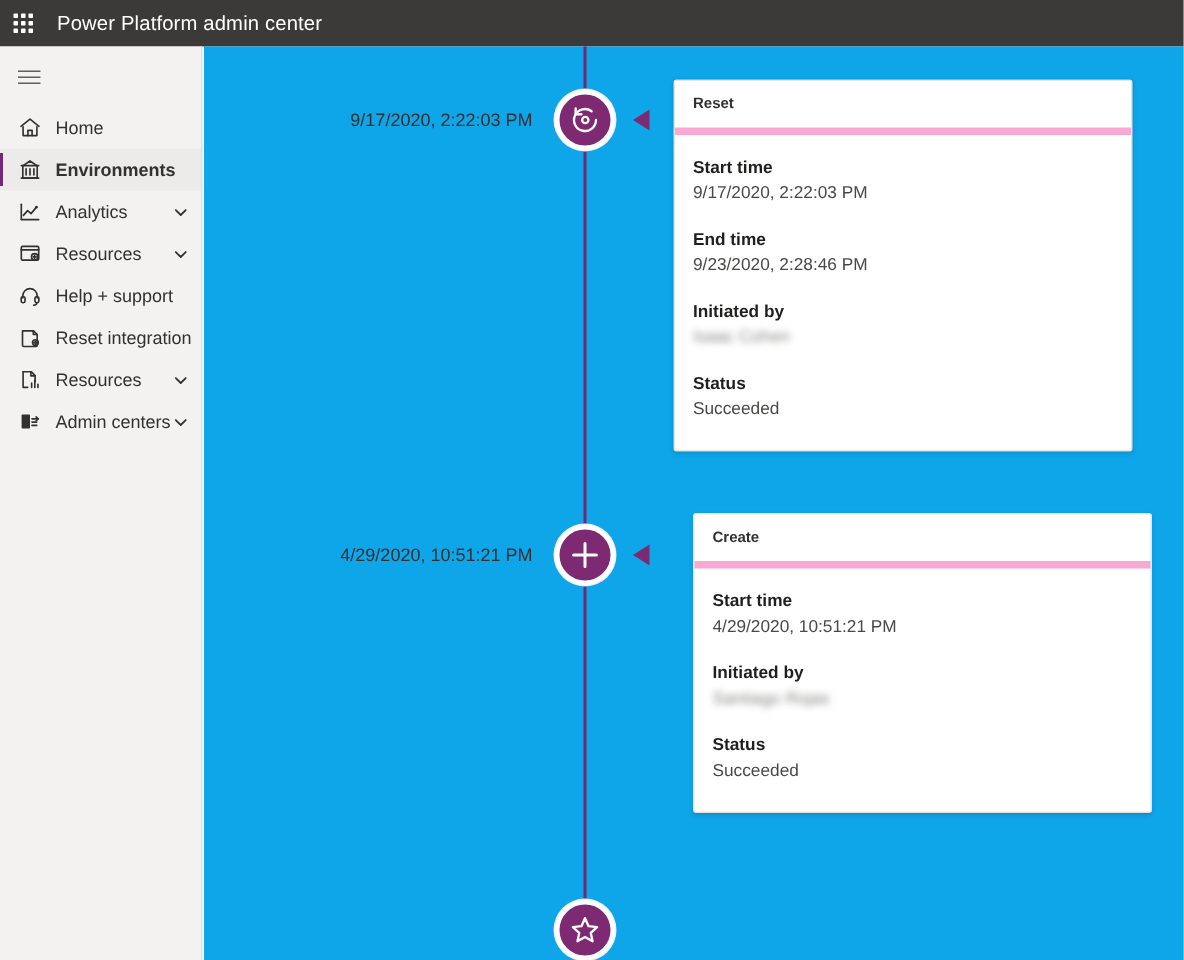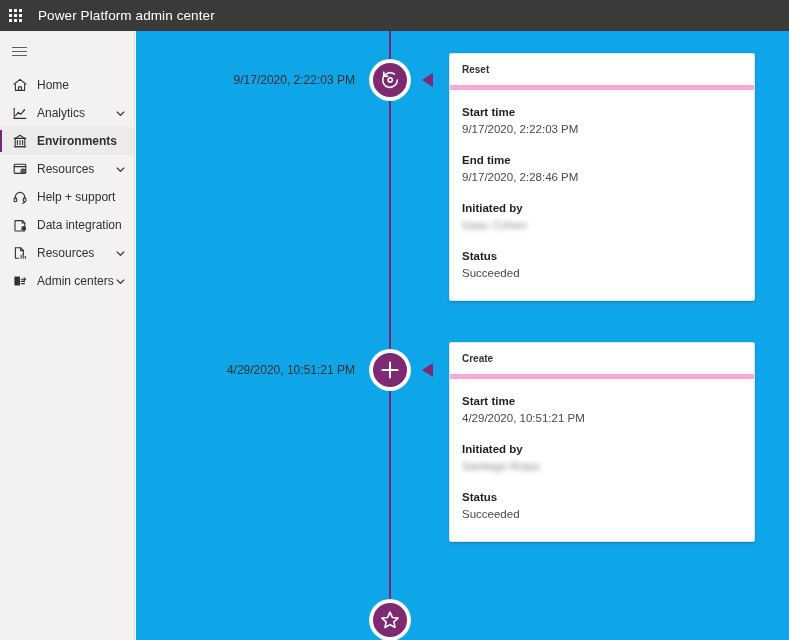--- a/index.html
+++ b/index.html
@@ -252,51 +252,51 @@
       <div class="nav-item">
         <span class="nav-icon">
           <svg width="16" height="16" viewBox="0 0 16 16" fill="none" stroke="currentColor" stroke-width="1.1" stroke-linecap="round" stroke-linejoin="round">
             <path d="M2 7.2 8 2.4l6 4.8"></path>
             <path d="M3.4 7.6V13.4h9.2V7.6"></path>
             <path d="M6.6 13.4V9.9h2.8v3.5"></path>
           </svg>
         </span>
         <span class="nav-label">Home</span>
       </div>
-      <div class="nav-item">
-        <span class="nav-icon">
-          <svg width="16" height="16" viewBox="0 0 16 16" fill="none" stroke="currentColor" stroke-width="1.1" stroke-linecap="round" stroke-linejoin="round">
-            <path d="M2.2 13.4V3.2"></path>
-            <path d="M2.2 13.4h11.6"></path>
-            <path d="M3.6 10.6 6.4 7.4l2.3 2 3.6-4.3"></path>
-            <circle cx="12.3" cy="5.1" r="0.9" fill="currentColor" stroke="none"></circle>
-          </svg>
-        </span>
-        <span class="nav-label">Analytics</span>
-        <span class="nav-chevron">
-          <svg width="11" height="11" viewBox="0 0 12 12" fill="none" stroke="currentColor" stroke-width="1.3" stroke-linecap="round" stroke-linejoin="round">
-            <path d="M2.4 4.4 6 8l3.6-3.6"></path>
-          </svg>
-        </span>
-      </div>
       <div class="nav-item active">
         <span class="nav-icon">
           <svg width="16" height="16" viewBox="0 0 16 16" fill="none" stroke="currentColor" stroke-width="1.1" stroke-linecap="round" stroke-linejoin="round">
             <path d="M2.2 5.4h11.6"></path>
             <path d="M3.4 5.4 8 2.3l4.6 3.1"></path>
             <path d="M3.2 5.4v8.3h9.6V5.4"></path>
             <path d="M5.4 7.6v4M8 7.6v4M10.6 7.6v4"></path>
             <path d="M2.2 13.7h11.6"></path>
           </svg>
         </span>
         <span class="nav-label">Environments</span>
       </div>
       <div class="nav-item">
         <span class="nav-icon">
           <svg width="16" height="16" viewBox="0 0 16 16" fill="none" stroke="currentColor" stroke-width="1.1" stroke-linecap="round" stroke-linejoin="round">
+            <path d="M2.2 13.4V3.2"></path>
+            <path d="M2.2 13.4h11.6"></path>
+            <path d="M3.6 10.6 6.4 7.4l2.3 2 3.6-4.3"></path>
+            <circle cx="12.3" cy="5.1" r="0.9" fill="currentColor" stroke="none"></circle>
+          </svg>
+        </span>
+        <span class="nav-label">Analytics</span>
+        <span class="nav-chevron">
+          <svg width="11" height="11" viewBox="0 0 12 12" fill="none" stroke="currentColor" stroke-width="1.3" stroke-linecap="round" stroke-linejoin="round">
+            <path d="M2.4 4.4 6 8l3.6-3.6"></path>
+          </svg>
+        </span>
+      </div>
+      <div class="nav-item">
+        <span class="nav-icon">
+          <svg width="16" height="16" viewBox="0 0 16 16" fill="none" stroke="currentColor" stroke-width="1.1" stroke-linecap="round" stroke-linejoin="round">
             <rect x="2.2" y="3.2" width="11.6" height="9.2" rx="0.9"></rect>
             <path d="M2.2 5.6h11.6"></path>
             <circle cx="11.1" cy="10.2" r="2.1"></circle>
             <path d="M11.1 9.2v2M10.1 10.2h2"></path>
           </svg>
         </span>
         <span class="nav-label">Resources</span>
         <span class="nav-chevron">
           <svg width="11" height="11" viewBox="0 0 12 12" fill="none" stroke="currentColor" stroke-width="1.3" stroke-linecap="round" stroke-linejoin="round">
             <path d="M2.4 4.4 6 8l3.6-3.6"></path>
@@ -316,21 +316,21 @@
       </div>
       <div class="nav-item">
         <span class="nav-icon">
           <svg width="16" height="16" viewBox="0 0 16 16" fill="none" stroke="currentColor" stroke-width="1.1" stroke-linecap="round" stroke-linejoin="round">
             <path d="M3 3.6h7.4l2.4 2.4v7.2a.8.8 0 0 1-.8.8H3.8a.8.8 0 0 1-.8-.8V4.4a.8.8 0 0 1 .8-.8Z"></path>
             <path d="M10.2 3.6V6h2.6"></path>
             <circle cx="11.6" cy="11.4" r="1.9"></circle>
             <path d="M11.6 10.3v2.2M10.5 11.4h2.2"></path>
           </svg>
         </span>
-        <span class="nav-label">Data integration</span>
+        <span class="nav-label">Reset integration</span>
       </div>
       <div class="nav-item">
         <span class="nav-icon">
           <svg width="16" height="16" viewBox="0 0 16 16" fill="none" stroke="currentColor" stroke-width="1.1" stroke-linecap="round" stroke-linejoin="round">
             <path d="M3.4 2.8h5.4l2.6 2.6v4.1"></path>
             <path d="M3.4 2.8v10.4h3.1"></path>
             <path d="M8.6 2.8v2.8h2.8"></path>
             <path d="M9.1 13.3v-3M11.2 13.3V8.6M13.3 13.3v-2.1"></path>
           </svg>
         </span>
@@ -375,42 +375,42 @@
       <div class="pointer" style="left: 286px; top: 42px;"></div>
       <div class="card" style="left: 313px; top: 22px;">
         <div class="card-header">Reset</div>
         <div class="card-body">
           <div class="field">
             <div class="field-label">Start time</div>
             <div class="field-value">9/17/2020, 2:22:03 PM</div>
           </div>
           <div class="field">
             <div class="field-label">End time</div>
-            <div class="field-value">9/17/2020, 2:28:46 PM</div>
+            <div class="field-value">9/23/2020, 2:28:46 PM</div>
           </div>
           <div class="field">
             <div class="field-label">Initiated by</div>
             <div class="field-value redacted">Isaac Cohen</div>
           </div>
           <div class="field">
             <div class="field-label">Status</div>
             <div class="field-value">Succeeded</div>
           </div>
         </div>
       </div>
       <div class="node" style="left: 234px; top: 319px;">
         <span>
           <svg width="24" height="24" viewBox="0 0 24 24" fill="none" stroke="#ffffff" stroke-width="2" stroke-linecap="round">
             <path d="M12 4.4v15.2M4.4 12h15.2"></path>
           </svg>
         </span>
       </div>
       <div class="node-date" style="left: 0px; width: 219px; top: 332px;">4/29/2020, 10:51:21 PM</div>
       <div class="pointer" style="left: 286px; top: 332px;"></div>
-      <div class="card" style="left: 313px; top: 311px;">
+      <div class="card" style="left: 326px; top: 311px;">
         <div class="card-header">Create</div>
         <div class="card-body">
           <div class="field">
             <div class="field-label">Start time</div>
             <div class="field-value">4/29/2020, 10:51:21 PM</div>
           </div>
           <div class="field">
             <div class="field-label">Initiated by</div>
             <div class="field-value redacted">Santiago Rojas</div>
           </div>

